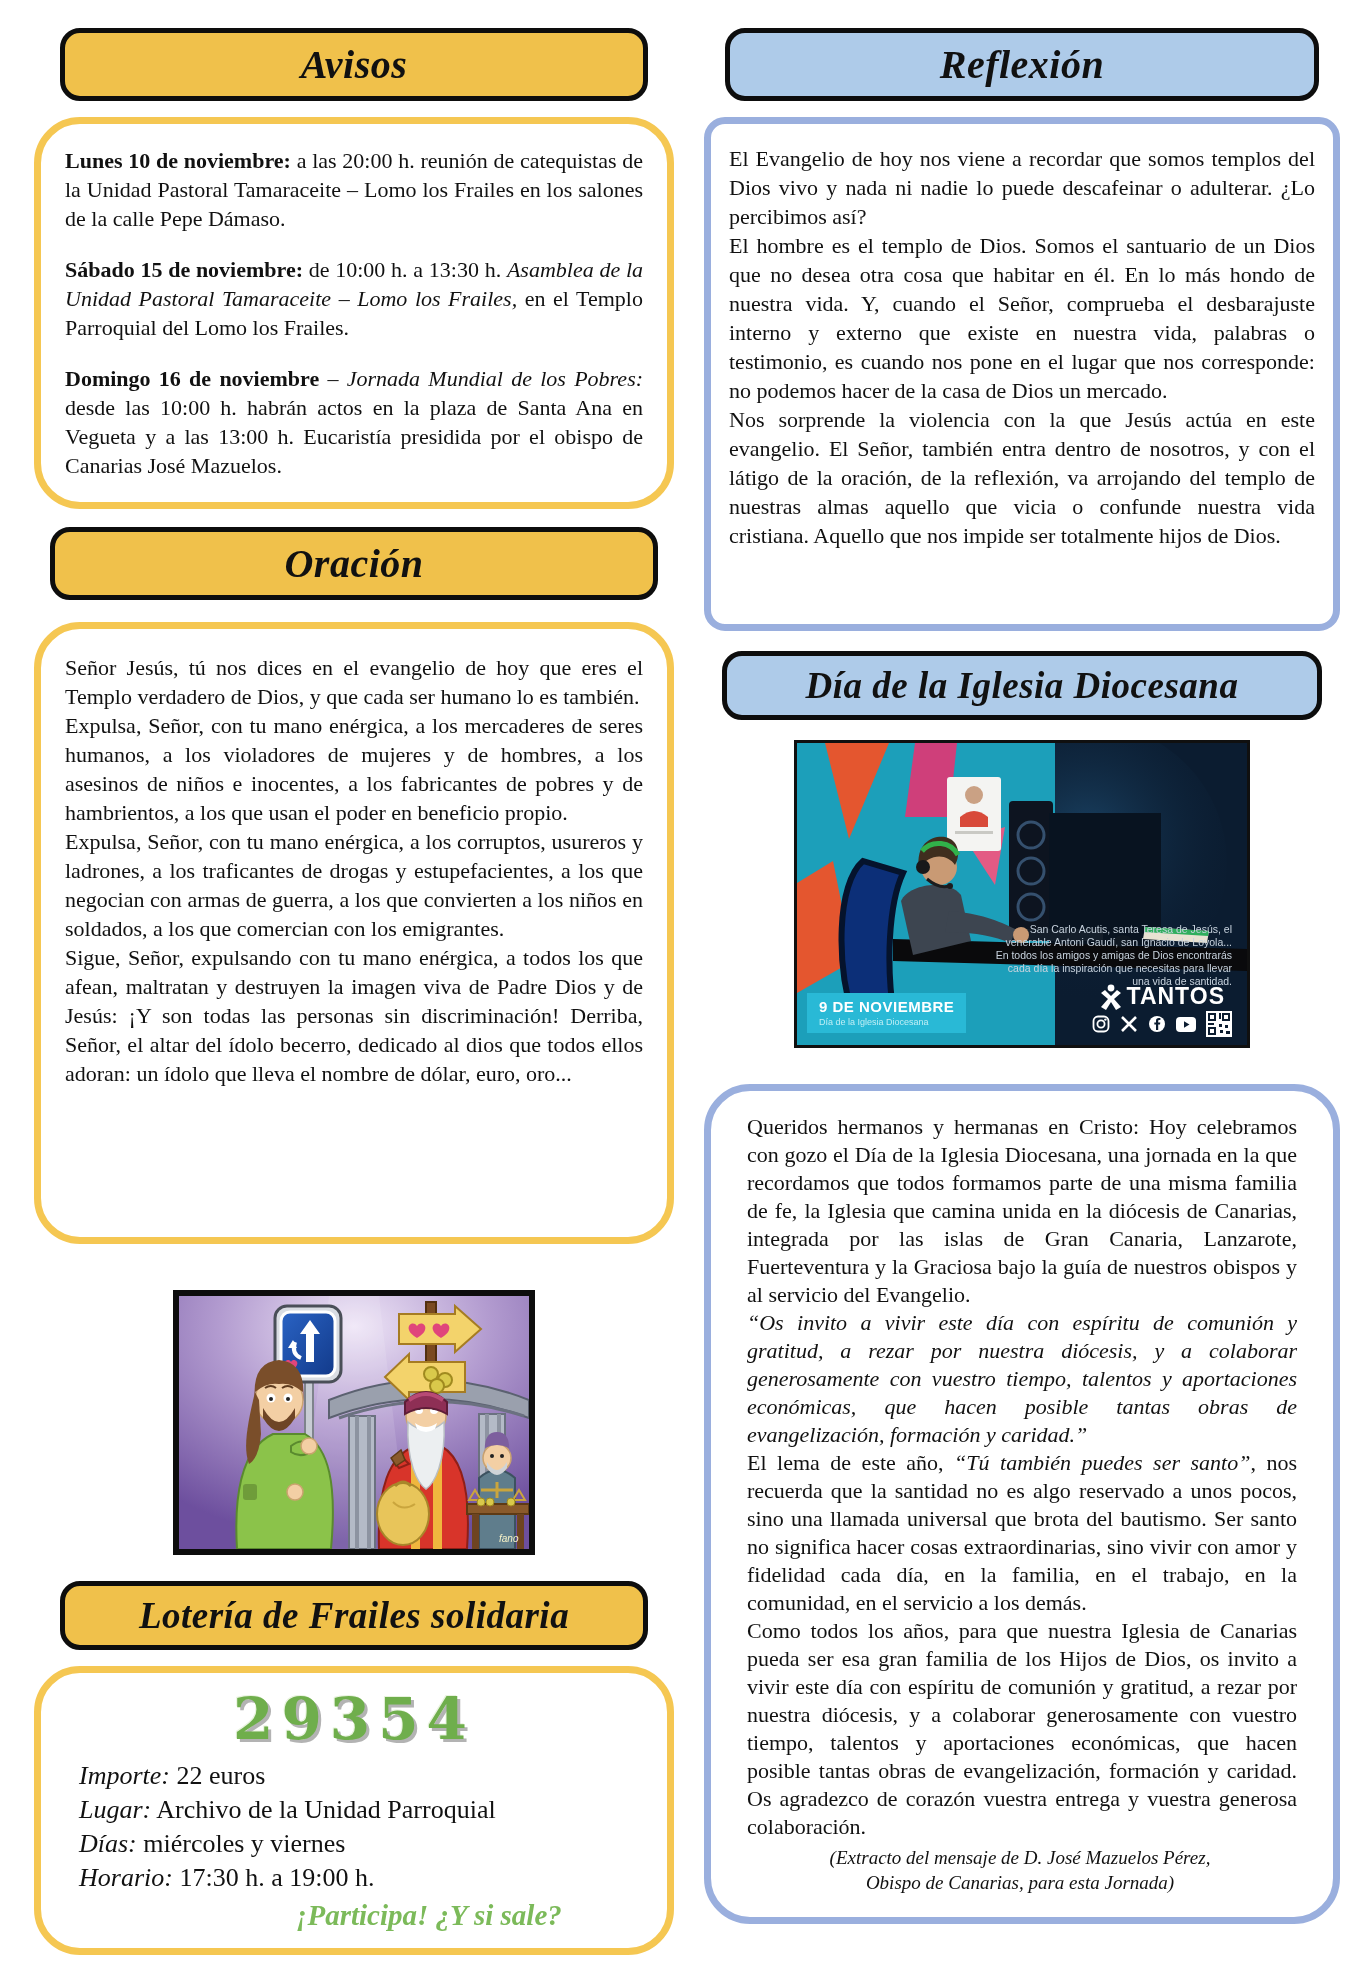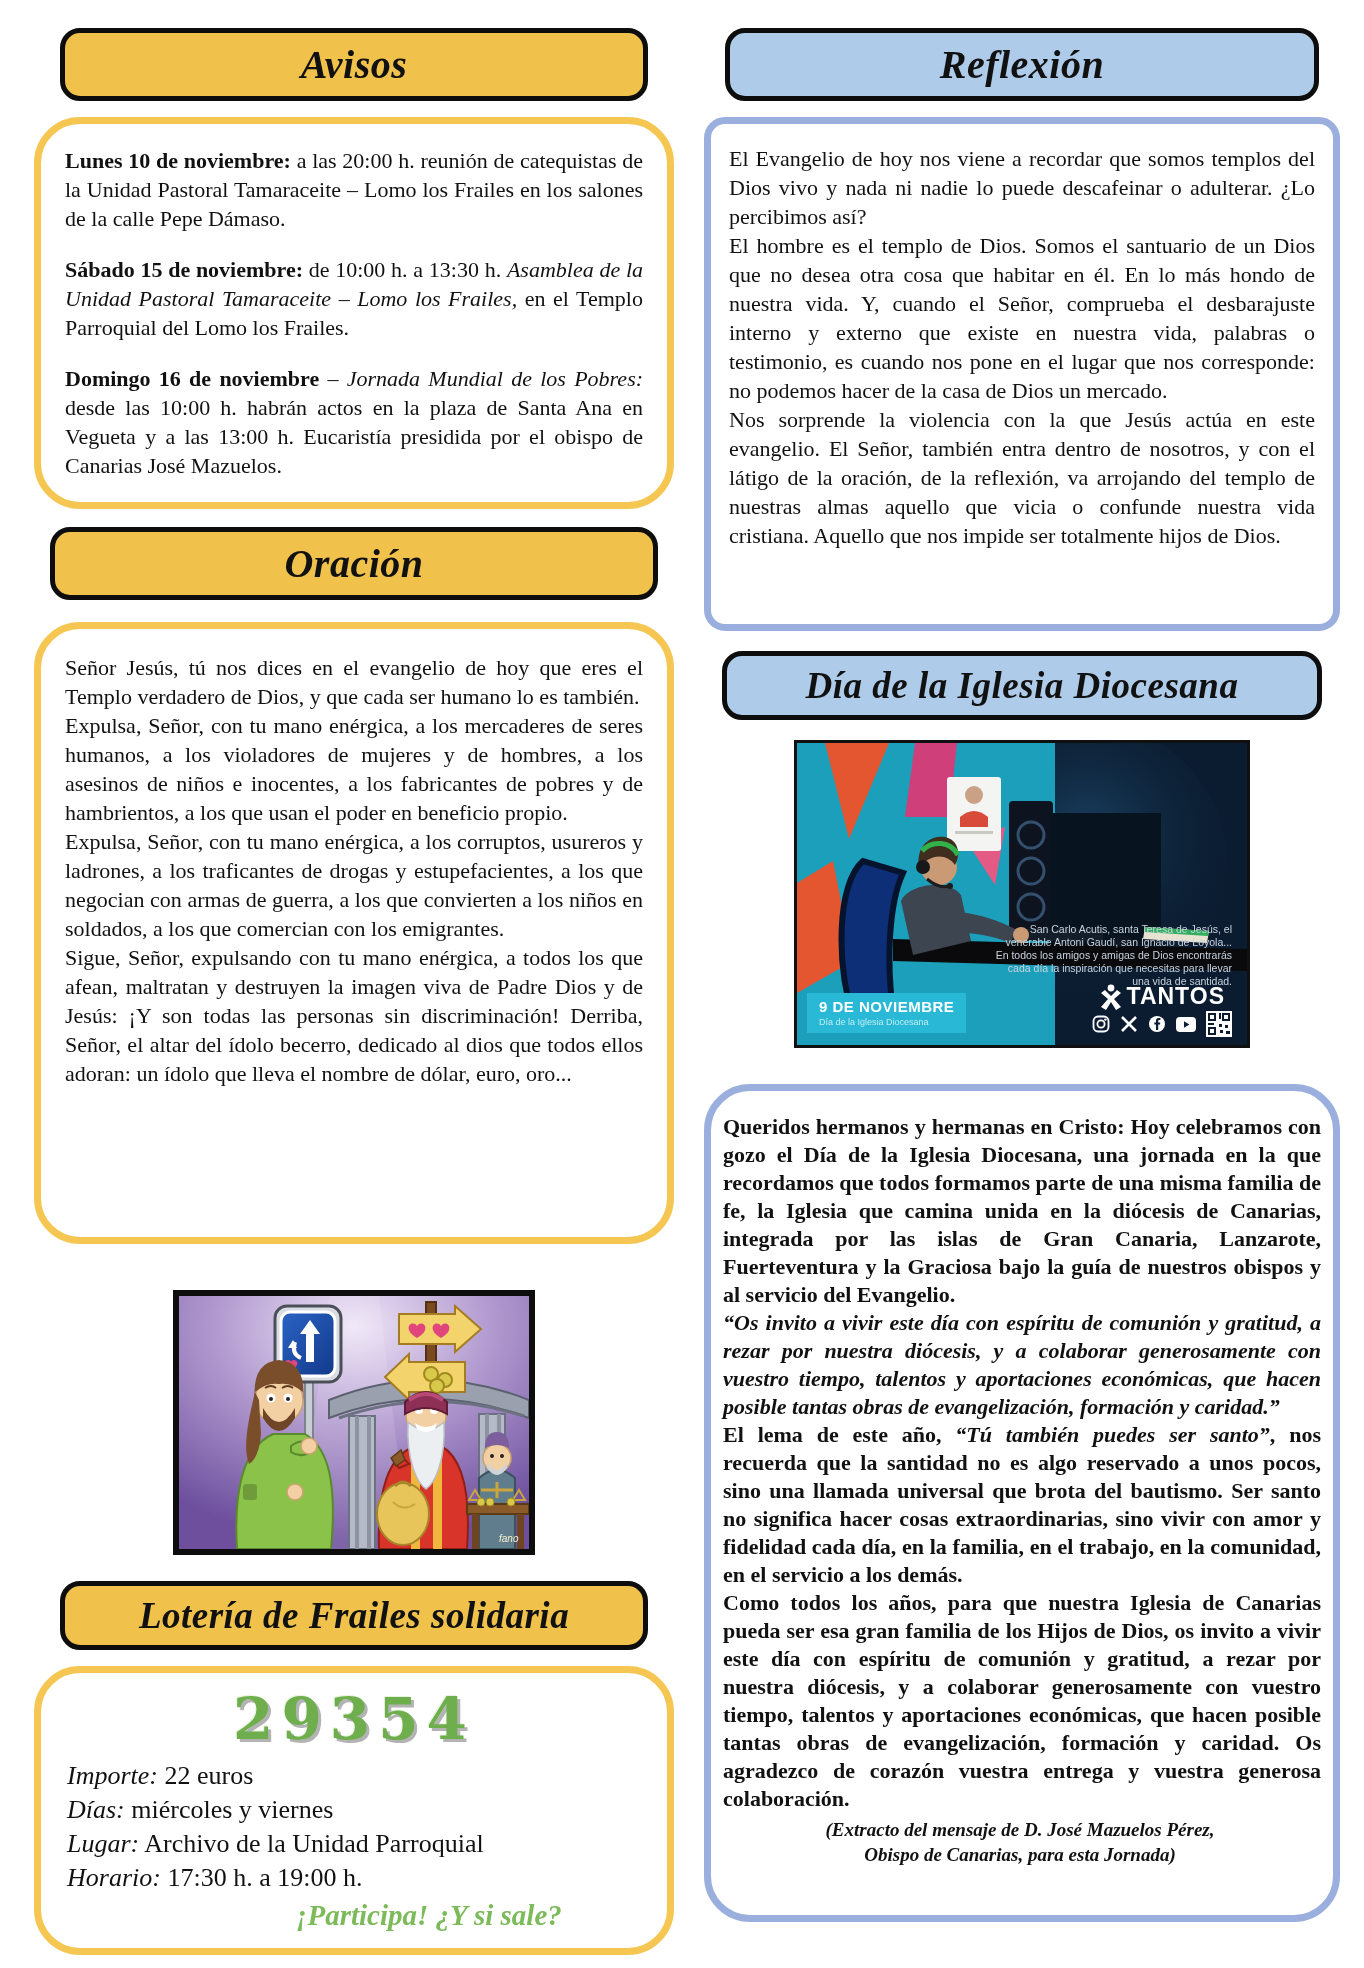--- a/index.html
+++ b/index.html
@@ -26,21 +26,21 @@
   .oracion-header{margin-top:18px;}
   .oracion-frame{margin-top:22px;padding:24px 24px;min-height:560px;}
 
   .cartoon{display:block;margin:46px auto 0;width:350px;height:253px;border:6px solid #0d0d0d;background:#8a6fb0;}
   .cartoon svg{display:block;}
 
   .loteria-header{margin-top:26px;}
   .loteria-frame{margin-top:16px;padding:10px 26px 16px;}
   .loteria-number{font-family:"DejaVu Serif",serif;font-weight:bold;font-size:58px;letter-spacing:8px;
     text-align:center;color:#6FAE4C;text-shadow:3px 3px 0 #b3b3b3, -1px -1px 0 #e9f3df;margin:2px 0 6px;}
-  .loteria-field{font-size:26px;line-height:34px;}
+  .loteria-field{font-size:26px;line-height:34px;margin-left:12px;}
   .loteria-field i{font-style:italic;}
   .loteria-cta{font-size:29px;font-weight:bold;font-style:italic;color:#7CBA5A;text-align:center;
     padding-left:150px;margin-top:4px;}
 
   .reflexion-frame{margin-top:16px;padding:20px 18px;min-height:460px;border-radius:21px;}
   .diocesana-header{margin-top:20px;}
 
   .poster{width:450px;height:302px;margin:20px auto 0;position:relative;background:#0b1c30;
     border:3px solid #101010;overflow:hidden;}
   .poster-headline{position:absolute;right:15px;top:58px;text-align:right;color:#ffffff;
@@ -48,21 +48,21 @@
   .poster-headline .cyan{color:#3BC8EA;}
   .poster-sub{position:absolute;right:15px;top:180px;width:242px;text-align:right;color:#c8d3de;
     font-family:"Liberation Sans",sans-serif;font-size:10.5px;line-height:13px;}
   .poster-brand{position:absolute;right:22px;top:240px;display:flex;align-items:flex-end;gap:4px;color:#fff;
     font-family:"Liberation Sans",sans-serif;font-weight:bold;font-size:23px;letter-spacing:1px;}
   .poster-social{position:absolute;right:15px;bottom:8px;display:flex;align-items:center;gap:10px;}
   .poster-badge{position:absolute;left:10px;bottom:12px;background:#29B9D6;padding:5px 12px 6px;}
   .badge-l1{font-family:"Liberation Sans",sans-serif;font-weight:bold;font-size:15px;color:#ffffff;letter-spacing:.5px;}
   .badge-l2{font-family:"Liberation Sans",sans-serif;font-size:9px;color:#bfeef5;margin-top:2px;}
 
-  .letter-frame{margin-top:36px;padding:22px 12px;min-height:780px;font-weight:bold;}
+  .letter-frame{margin-top:36px;padding:22px 36px;min-height:780px;}
   .letter-frame .body-text{line-height:28px;}
   .attribution{font-style:italic;font-size:19px;line-height:25px;text-align:center;margin-top:4px;padding-right:4px;}
 </style>
 </head>
 <body>
 
 <div class="page">
 
   <div class="col col-left">
 
@@ -182,22 +182,22 @@
       </svg>
     </div>
 
     <div class="header-box w578 loteria-header">
       <div class="header-title small">Lotería de Frailes solidaria</div>
     </div>
 
     <div class="frame loteria-frame">
       <div class="loteria-number">29354</div>
       <div class="loteria-field"><i>Importe:</i><span> 22 euros</span></div>
+      <div class="loteria-field"><i>Lugar:</i><span> Archivo de la Unidad Parroquial</span></div>
       <div class="loteria-field"><i>Días:</i><span> miércoles y viernes</span></div>
-      <div class="loteria-field"><i>Lugar:</i><span> Archivo de la Unidad Parroquial</span></div>
       <div class="loteria-field"><i>Horario:</i><span> 17:30 h. a 19:00 h.</span></div>
       <div class="loteria-cta">¡Participa! ¿Y si sale?</div>
     </div>
   </div>
 
   <div class="col col-right">
 
     <div class="header-box blue w584">
       <div class="header-title">Reflexión</div>
     </div>

